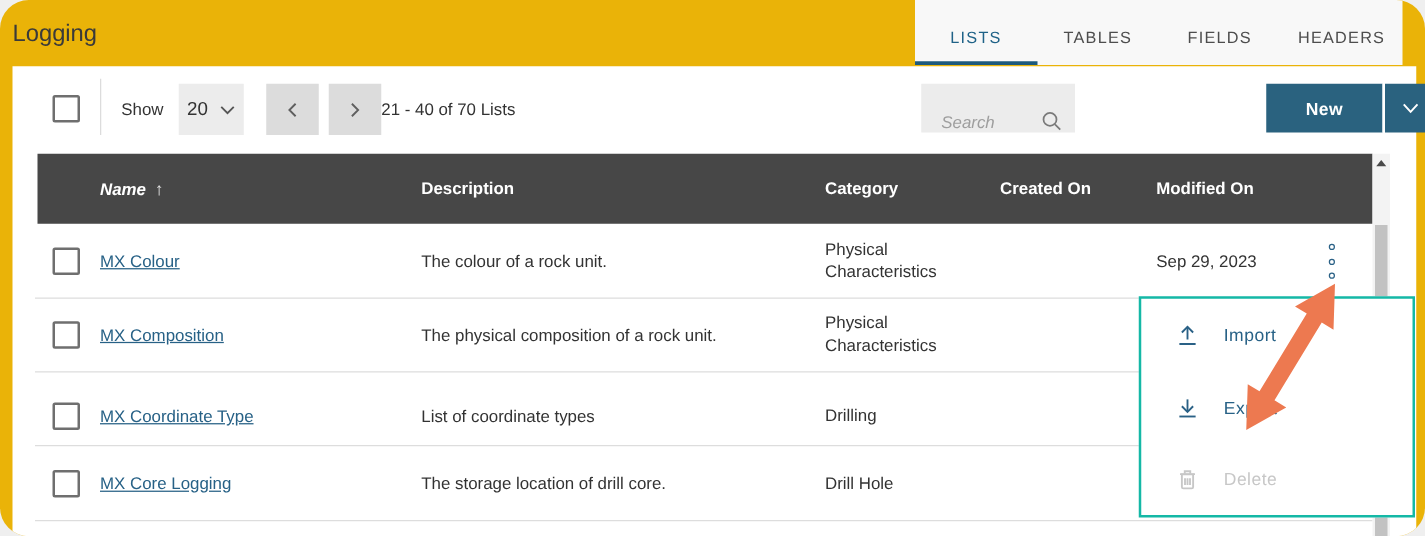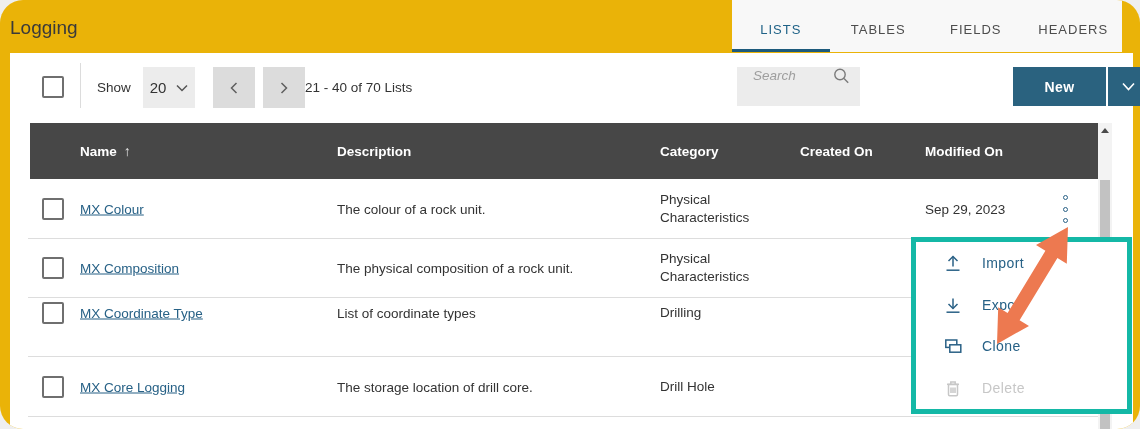--- a/index.html
+++ b/index.html
@@ -19,21 +19,21 @@
   .panel { position:absolute; left:10px; top:53px; width:1123px; height:376px; background:#fff; }
 
   
   .cb { position:absolute; width:18px; height:18px; border:2px solid #6f6f6f; border-radius:2px; background:#fff; }
   .toolbar-divider { position:absolute; left:80px; top:63px; width:1px; height:45px; background:#dcdcdc; }
   .tb-text { position:absolute; top:80px; font-size:13.5px; color:#333; }
   .graybox { position:absolute; top:67px; display:flex; align-items:center; justify-content:center;margin-left:10px; }
   .pagesize { left:133px; width:52px; height:41px; background:#ececec; gap:10px; font-size:15px; color:#333; cursor:pointer; }
   .pagebtn { width:42px; height:41px; background:#dcdcdc; cursor:pointer; }
   .prev { left:203px; } .next { left:253px; }
-  .searchbox { left:727px; width:123px; height:39px; background:#ececec; display:flex; align-items:flex-start; padding:0 10px 0 14px; box-sizing:border-box; }
+  .searchbox { left:727px; width:123px; height:39px; background:#ececec; display:flex; align-items:flex-end; padding:0 10px 0 14px; box-sizing:border-box; }
   .searchbox input { flex:1; border:none; outline:none; background:transparent; font-family:"Liberation Sans",sans-serif;
                      font-size:13.5px; color:#333; width:70px; }
   .searchbox input::placeholder { font-style:italic; color:#9e9e9e; }
   .filterbtn { left:857px; width:119px; height:39px; background:#fcfcfc; border:1px solid #e2e2e2; box-sizing:border-box;
                gap:28px; font-size:13.5px; color:#333; cursor:pointer; }
   .newbtn { position:absolute; left:986px; top:67px; height:39px; display:flex;padding-left:27px; }
   .newbtn .main { width:93px; background:#2a627f; color:#fff; font-size:14px; font-weight:bold; letter-spacing:.4px;
                   display:flex; align-items:center; justify-content:center; cursor:pointer; }
   .newbtn .gap { width:2px; background:#fff; }
   .newbtn .drop { width:40px; background:#2a627f; display:flex; align-items:center; justify-content:center; cursor:pointer; }
@@ -57,21 +57,21 @@
   .kebab .dot { width:5px; height:5px; border:1.6px solid #2a6186; border-radius:50%; box-sizing:border-box; background:#fff; }
 
   
   .sbar { position:absolute; left:1098px; top:123px; width:14px; height:306px; background:#f3f3f3; }
   .sbar .up { position:absolute; left:3px; top:5px; width:0; height:0;
               border-left:4px solid transparent; border-right:4px solid transparent; border-bottom:5px solid #4a4a4a; }
   .sbar .thumb { position:absolute; left:2px; top:57px; width:10px; height:249px; background:#c2c2c2; }
 
   
   .menu { position:absolute; left:911px; top:237px; width:221px; height:177px; background:#fff;
-          border:5px solid #14b8a6; box-sizing:border-box; display:flex; flex-direction:column; z-index:5; }
+          border:2px solid #14b8a6; box-sizing:border-box; display:flex; flex-direction:column; z-index:5; }
   .menu-item { flex:1; display:flex; align-items:center; padding-left:27px; gap:19px; cursor:pointer; }
   .menu-item .mlabel { font-size:14px; letter-spacing:.4px; color:#276186; }
   .menu-item.disabled { cursor:default; }
   .menu-item.disabled .mlabel { color:#c7c7c7; }
   .micon { width:20px; height:20px; flex:0 0 auto; }
 
   .arrow-overlay { position:absolute; left:0; top:0; width:1140px; height:429px; pointer-events:none; z-index:6; }
 
   .chev { display:block; }
 </style>
@@ -135,21 +135,21 @@
       </div>
     <div class="gap"></div>
     <div class="drop">
       <svg class="chev" width="13" height="9" viewBox="0 0 13 9">
           <polyline points="1,1.5 6.5,7.5 12,1.5" fill="none" stroke="#fff" stroke-width="1.6"></polyline>
         </svg>
     </div>
   </div>
 
   <div class="thead">
-    <span class="th" style="left:50px;"><span>Name</span><span class="sort-arrow">↑</span></span>
+    <span class="th" style="left:50px;font-style:italic;"><span>Name</span><span class="sort-arrow">↑</span></span>
     <span class="th" style="left:307px;">Description</span>
     <span class="th" style="left:630px;text-align:center;">Category</span>
     <span class="th" style="left:770px;">Created On</span>
     <span class="th" style="left:895px;">Modified On</span>
   </div>
 
   <div class="row" style="top:180px; height:58px;">
     <div class="cb rowcb"></div>
     <a class="cell namelink" style="left:80px;">MX Colour</a>
     <span class="cell" style="left:337px;">The colour of a rock unit.</span>
@@ -164,21 +164,21 @@
   <div class="sep" style="top:238px;"></div>
 
   <div class="row" style="top:239px; height:58px;padding-left:44px;">
     <div class="cb rowcb"></div>
     <a class="cell namelink" style="left:80px;">MX Composition</a>
     <span class="cell" style="left:337px;">The physical composition of a rock unit.</span>
     <span class="cell wrap" style="left:660px;">Physical Characteristics</span>
   </div>
   <div class="sep" style="top:297px;"></div>
 
-  <div class="row" style="top:284px; height:58px;">
+  <div class="row" style="top:304px; height:58px;">
     <div class="cb rowcb"></div>
     <a class="cell namelink" style="left:80px;">MX Coordinate Type</a>
     <span class="cell" style="left:337px;">List of coordinate types</span>
     <span class="cell wrap" style="left:660px;">Drilling</span>
   </div>
   <div class="sep" style="top:356px;"></div>
 
   <div class="row" style="top:357px; height:59px;">
     <div class="cb rowcb"></div>
     <a class="cell namelink" style="left:80px;">MX Core Logging</a>
@@ -205,27 +205,20 @@
     </div>
     <div class="menu-item">
       <svg class="micon" viewBox="0 0 20 20">
         <g fill="none" stroke="#2a6186" stroke-width="1.5">
           <line x1="3.5" y1="17.2" x2="16.5" y2="17.2"></line>
           <line x1="10" y1="3.5" x2="10" y2="13.5"></line>
           <polyline points="5.5,9 10,13.5 14.5,9"></polyline>
         </g>
       </svg>
       <span class="mlabel">Export</span>
-    </div>
-    <div class="menu-item">
-      <svg class="micon" viewBox="0 0 20 20">
-        <rect x="2.8" y="4" width="11" height="7.4" fill="none" stroke="#2a6186" stroke-width="1.5"></rect>
-        <rect x="6.8" y="8.8" width="11" height="7.4" fill="#fff" stroke="#2a6186" stroke-width="1.5"></rect>
-      </svg>
-      <span class="mlabel">Clone</span>
     </div>
     <div class="menu-item disabled">
       <svg class="micon" viewBox="0 0 20 20">
         <g fill="none" stroke="#c7c7c7" stroke-width="1.5">
           <path d="M5.5 6.5h9v10a1.2 1.2 0 0 1-1.2 1.2H6.7a1.2 1.2 0 0 1-1.2-1.2z"></path>
           <line x1="4" y1="6.3" x2="16" y2="6.3"></line>
           <path d="M7.8 6V4h4.4v2"></path>
           <line x1="8" y1="9.5" x2="8" y2="15"></line>
           <line x1="10" y1="9.5" x2="10" y2="15"></line>
           <line x1="12" y1="9.5" x2="12" y2="15"></line>

